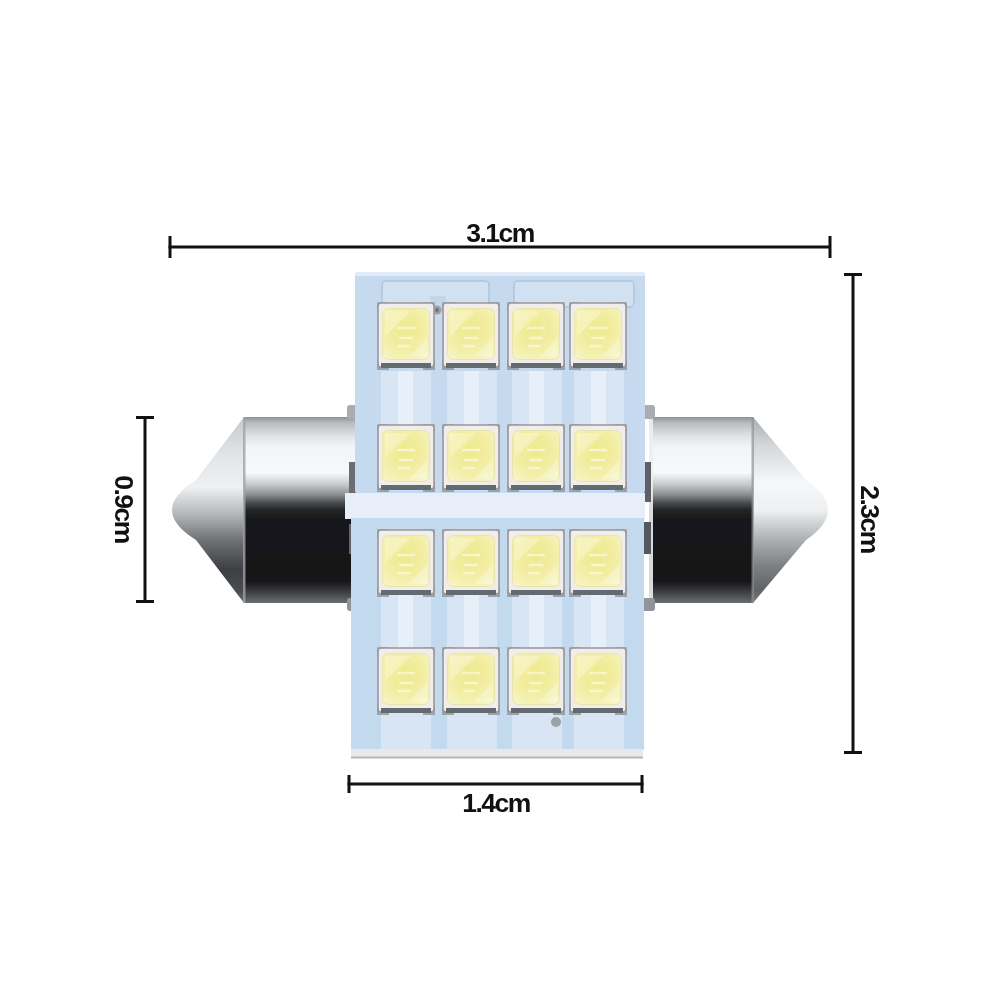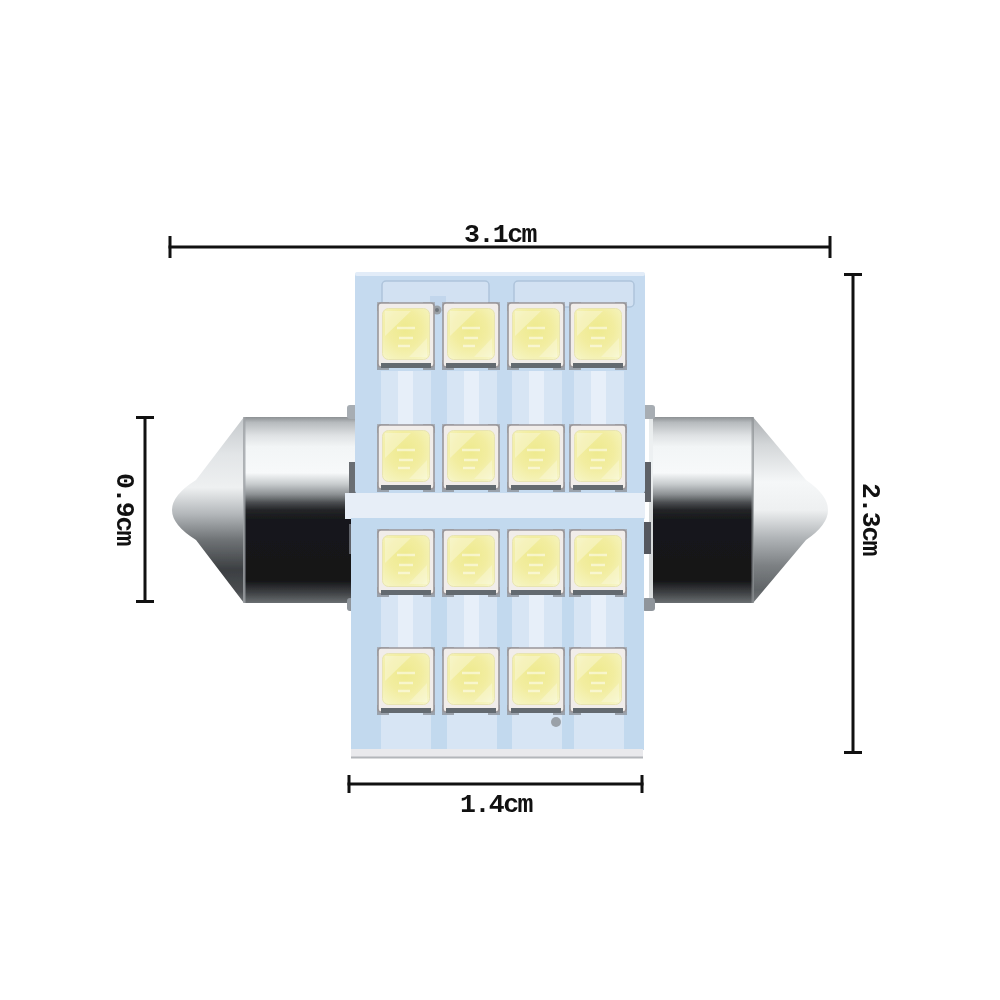--- a/index.html
+++ b/index.html
@@ -1,17 +1,17 @@
 <!DOCTYPE html>
 <html><head>
 <meta charset="utf-8">
 <style>
   html,body{margin:0;padding:0;background:#ffffff;}
   .stage{position:relative;width:923px;height:1000px;background:#737373;overflow:hidden;
-         font-family:Liberation Mono, monospace;}
+         font-family:Liberation Sans, sans-serif;}
 </style>
 </head>
 <body>
 <div class="stage">
 <svg width="1000" height="1000" viewBox="0 0 1000 1000">
   <defs>
     <linearGradient id="cylL" x1="0" y1="0" x2="0" y2="1">
       <stop offset="0" stop-color="#8d9194"></stop>
       <stop offset="0.03" stop-color="#b7bbbe"></stop>
       <stop offset="0.10" stop-color="#dfe2e4"></stop>

